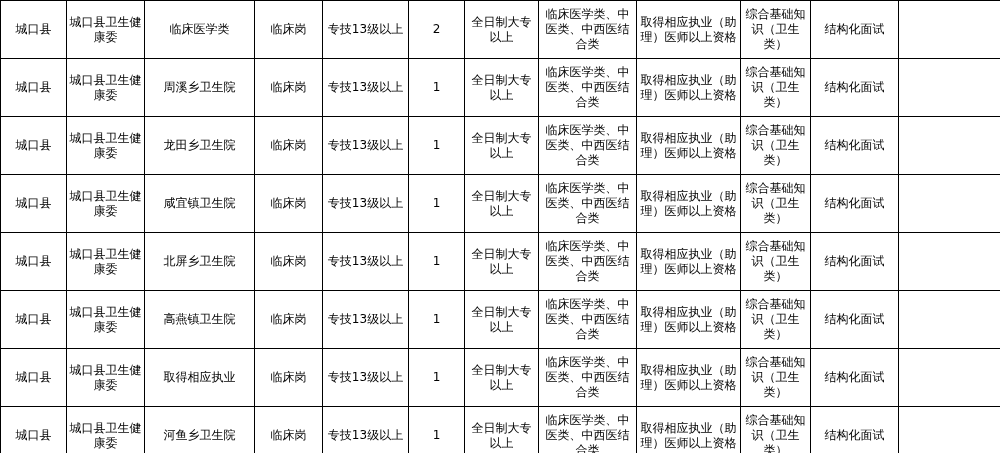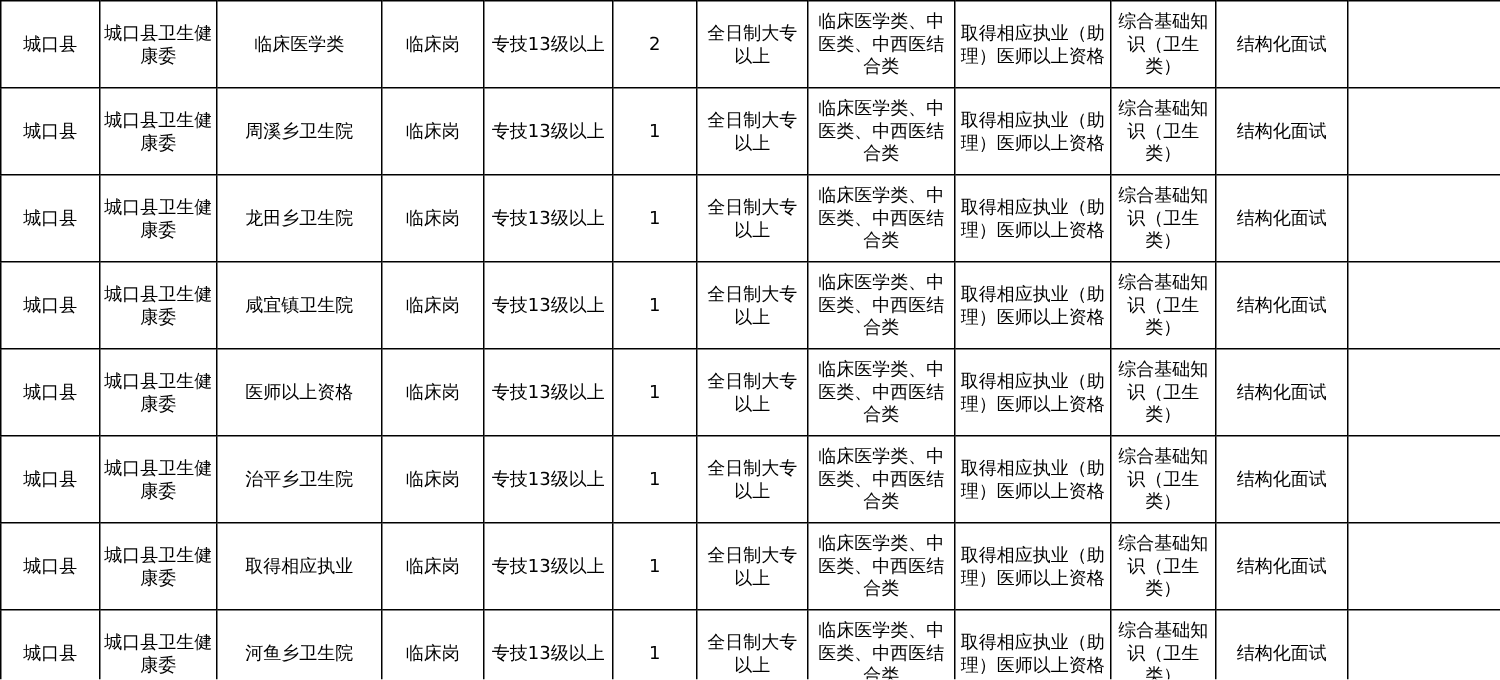--- a/index.html
+++ b/index.html
@@ -127,36 +127,36 @@
         <td>临床医学类、中医类、中西医结合类</td>
         <td>取得相应执业（助理）医师以上资格</td>
         <td>综合基础知识（卫生类）</td>
         <td>结构化面试</td>
         <td></td>
       </tr>
 
       <tr class="rowtall">
         <td>城口县</td>
         <td>城口县卫生健康委</td>
-        <td>医师以上资格</td>
+        <td>北屏乡卫生院</td>
         <td>临床岗</td>
         <td>专技13级以上</td>
         <td>1</td>
         <td>全日制大专以上</td>
         <td>临床医学类、中医类、中西医结合类</td>
         <td>取得相应执业（助理）医师以上资格</td>
         <td>综合基础知识（卫生类）</td>
         <td>结构化面试</td>
         <td></td>
       </tr>
 
       <tr class="rowtall">
         <td>城口县</td>
         <td>城口县卫生健康委</td>
-        <td>治平乡卫生院</td>
+        <td>高燕镇卫生院</td>
         <td>临床岗</td>
         <td>专技13级以上</td>
         <td>1</td>
         <td>全日制大专以上</td>
         <td>临床医学类、中医类、中西医结合类</td>
         <td>取得相应执业（助理）医师以上资格</td>
         <td>综合基础知识（卫生类）</td>
         <td>结构化面试</td>
         <td></td>
       </tr>

